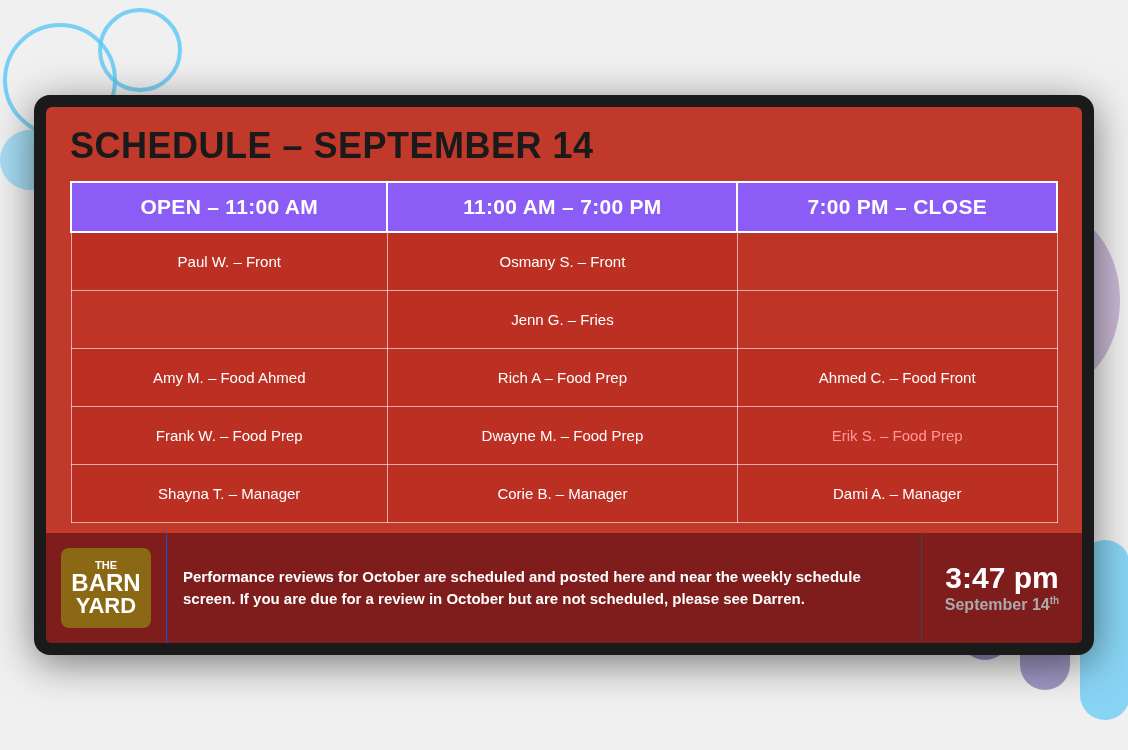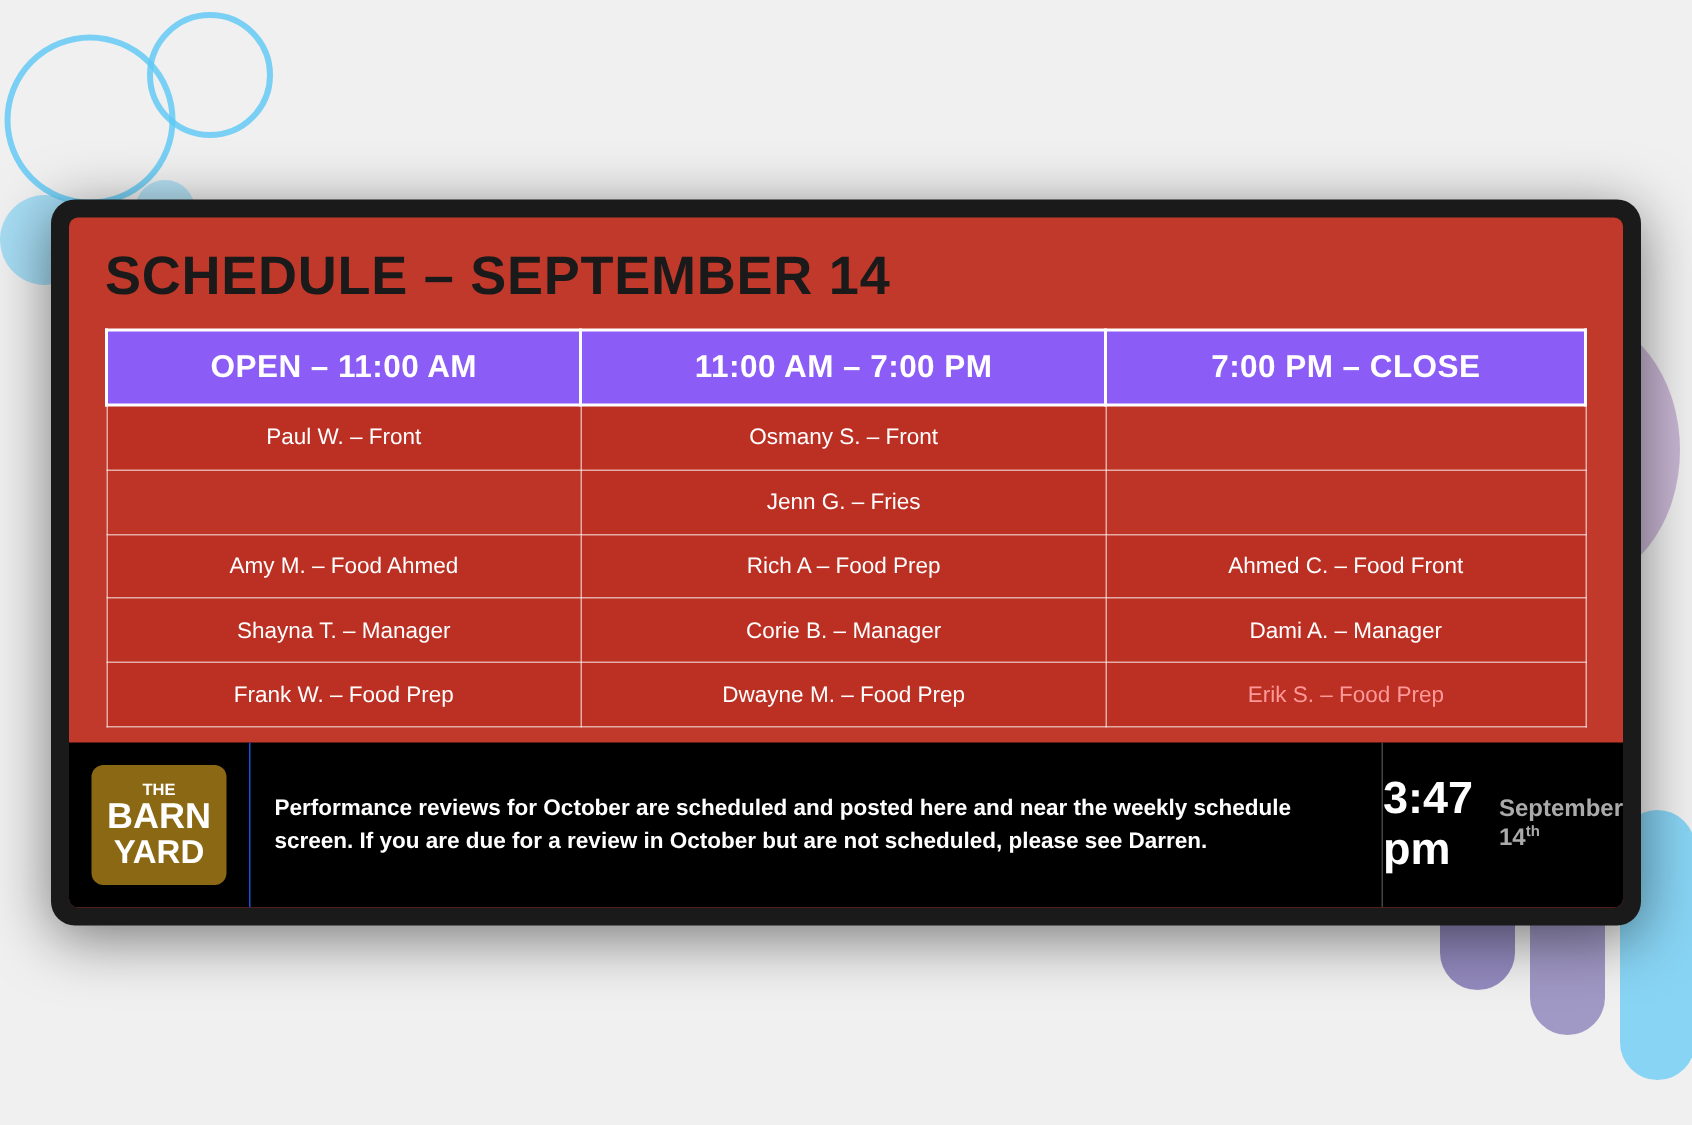--- a/index.html
+++ b/index.html
@@ -21,21 +21,21 @@
       top: 0; left: 0;
       width: 100%; height: 100%;
       pointer-events: none;
       z-index: 0;
     }
 
     
     .tv-frame {
       position: relative;
       width: 1060px;
-      height: 484px;
+      height: 560px;
       background: #1a1a1a;
       border-radius: 16px;
       padding: 12px;
       z-index: 1;
       box-shadow: 0 8px 40px rgba(0,0,0,0.5);
     }
 
     .tv-screen {
       width: 100%;
       height: 100%;
@@ -94,21 +94,21 @@
     .schedule-table td.empty {
       background: rgba(180, 30, 20, 0.15);
     }
 
     .schedule-table td.highlight-pink {
       color: #ff9999;
     }
 
     
     .bottom-bar {
-      background: #000000;
+      background: #7f1d1d;
       height: 110px;
       display: flex;
       align-items: stretch;
     }
 
     .bottom-logo {
       width: 120px;
       display: flex;
       align-items: center;
       justify-content: center;
@@ -163,20 +163,21 @@
     .bottom-message p {
       color: white;
       font-size: 15px;
       font-weight: 700;
       line-height: 1.5;
     }
 
     .bottom-time {
       width: 160px;
       display: flex;
+      flex-direction: column;
       align-items: center;
       justify-content: center;
       flex-shrink: 0;
     }
 
     .time-display {
       color: white;
       font-size: 30px;
       font-weight: 700;
       font-family: Arial, sans-serif;
@@ -234,28 +235,28 @@
               <td class="empty"></td>
               <td>Jenn G. – Fries</td>
               <td class="empty"></td>
             </tr>
             <tr>
               <td>Amy M. – Food Ahmed</td>
               <td>Rich A – Food Prep</td>
               <td>Ahmed C. – Food Front</td>
             </tr>
             <tr>
+              <td>Frank W. – Food Prep</td>
+              <td>Dwayne M. – Food Prep</td>
+              <td class="highlight-pink">Erik S. – Food Prep</td>
+            </tr>
+            <tr>
               <td>Shayna T. – Manager</td>
               <td>Corie B. – Manager</td>
               <td>Dami A. – Manager</td>
-            </tr>
-            <tr>
-              <td>Frank W. – Food Prep</td>
-              <td>Dwayne M. – Food Prep</td>
-              <td class="highlight-pink">Erik S. – Food Prep</td>
             </tr>
           </tbody>
       </table>
     </div>
 
     <div class="bottom-bar">
       <div class="bottom-logo">
         <div class="logo-box">
           <span class="logo-the">THE</span>
           <span class="logo-barn">BARN</span>

